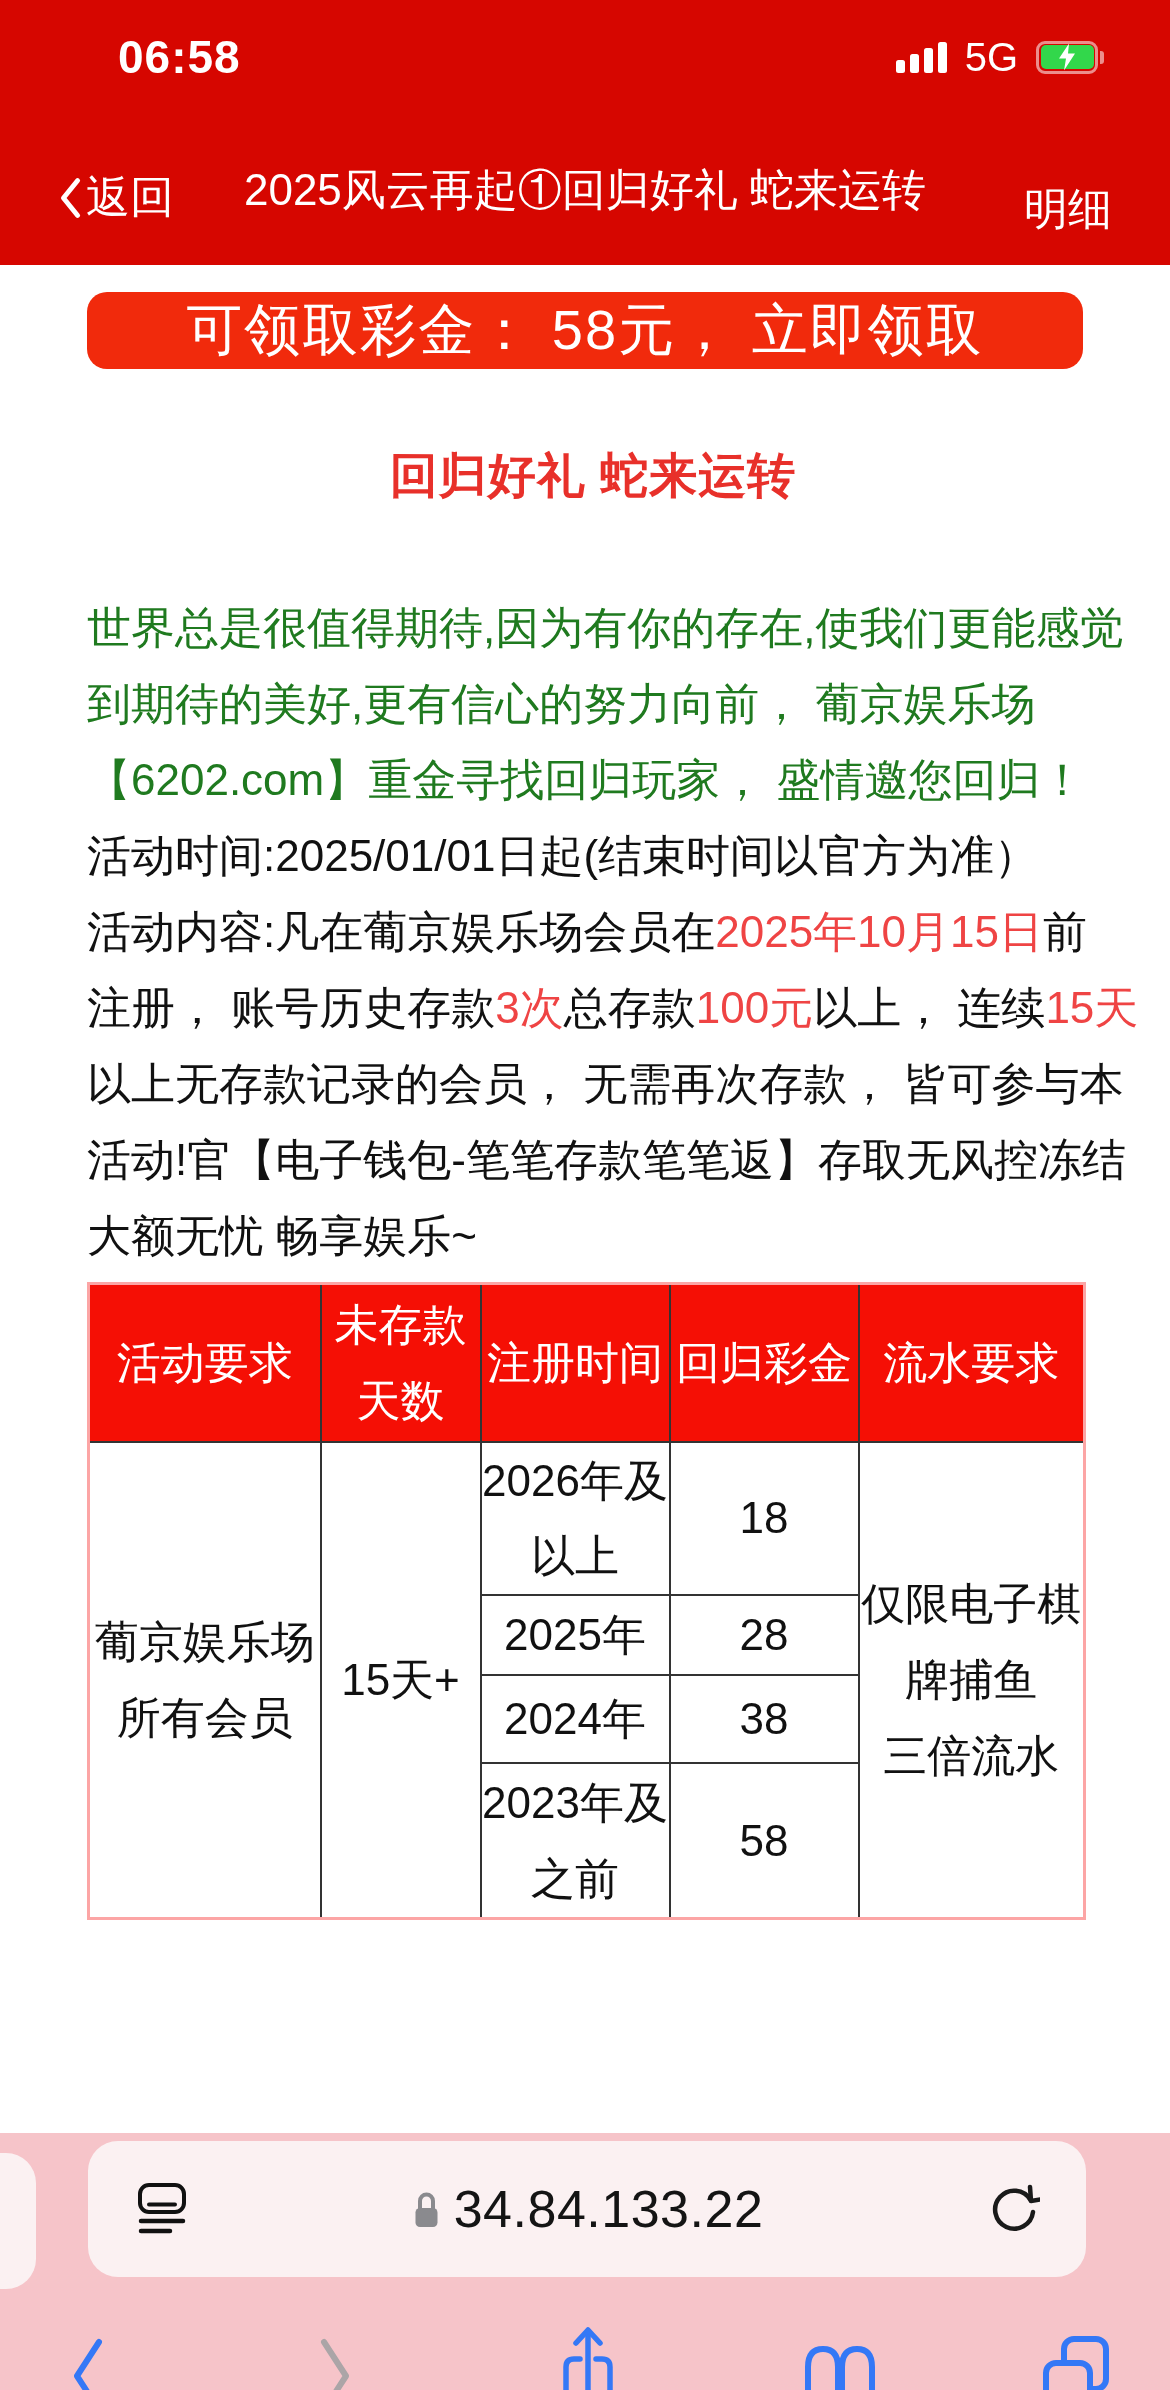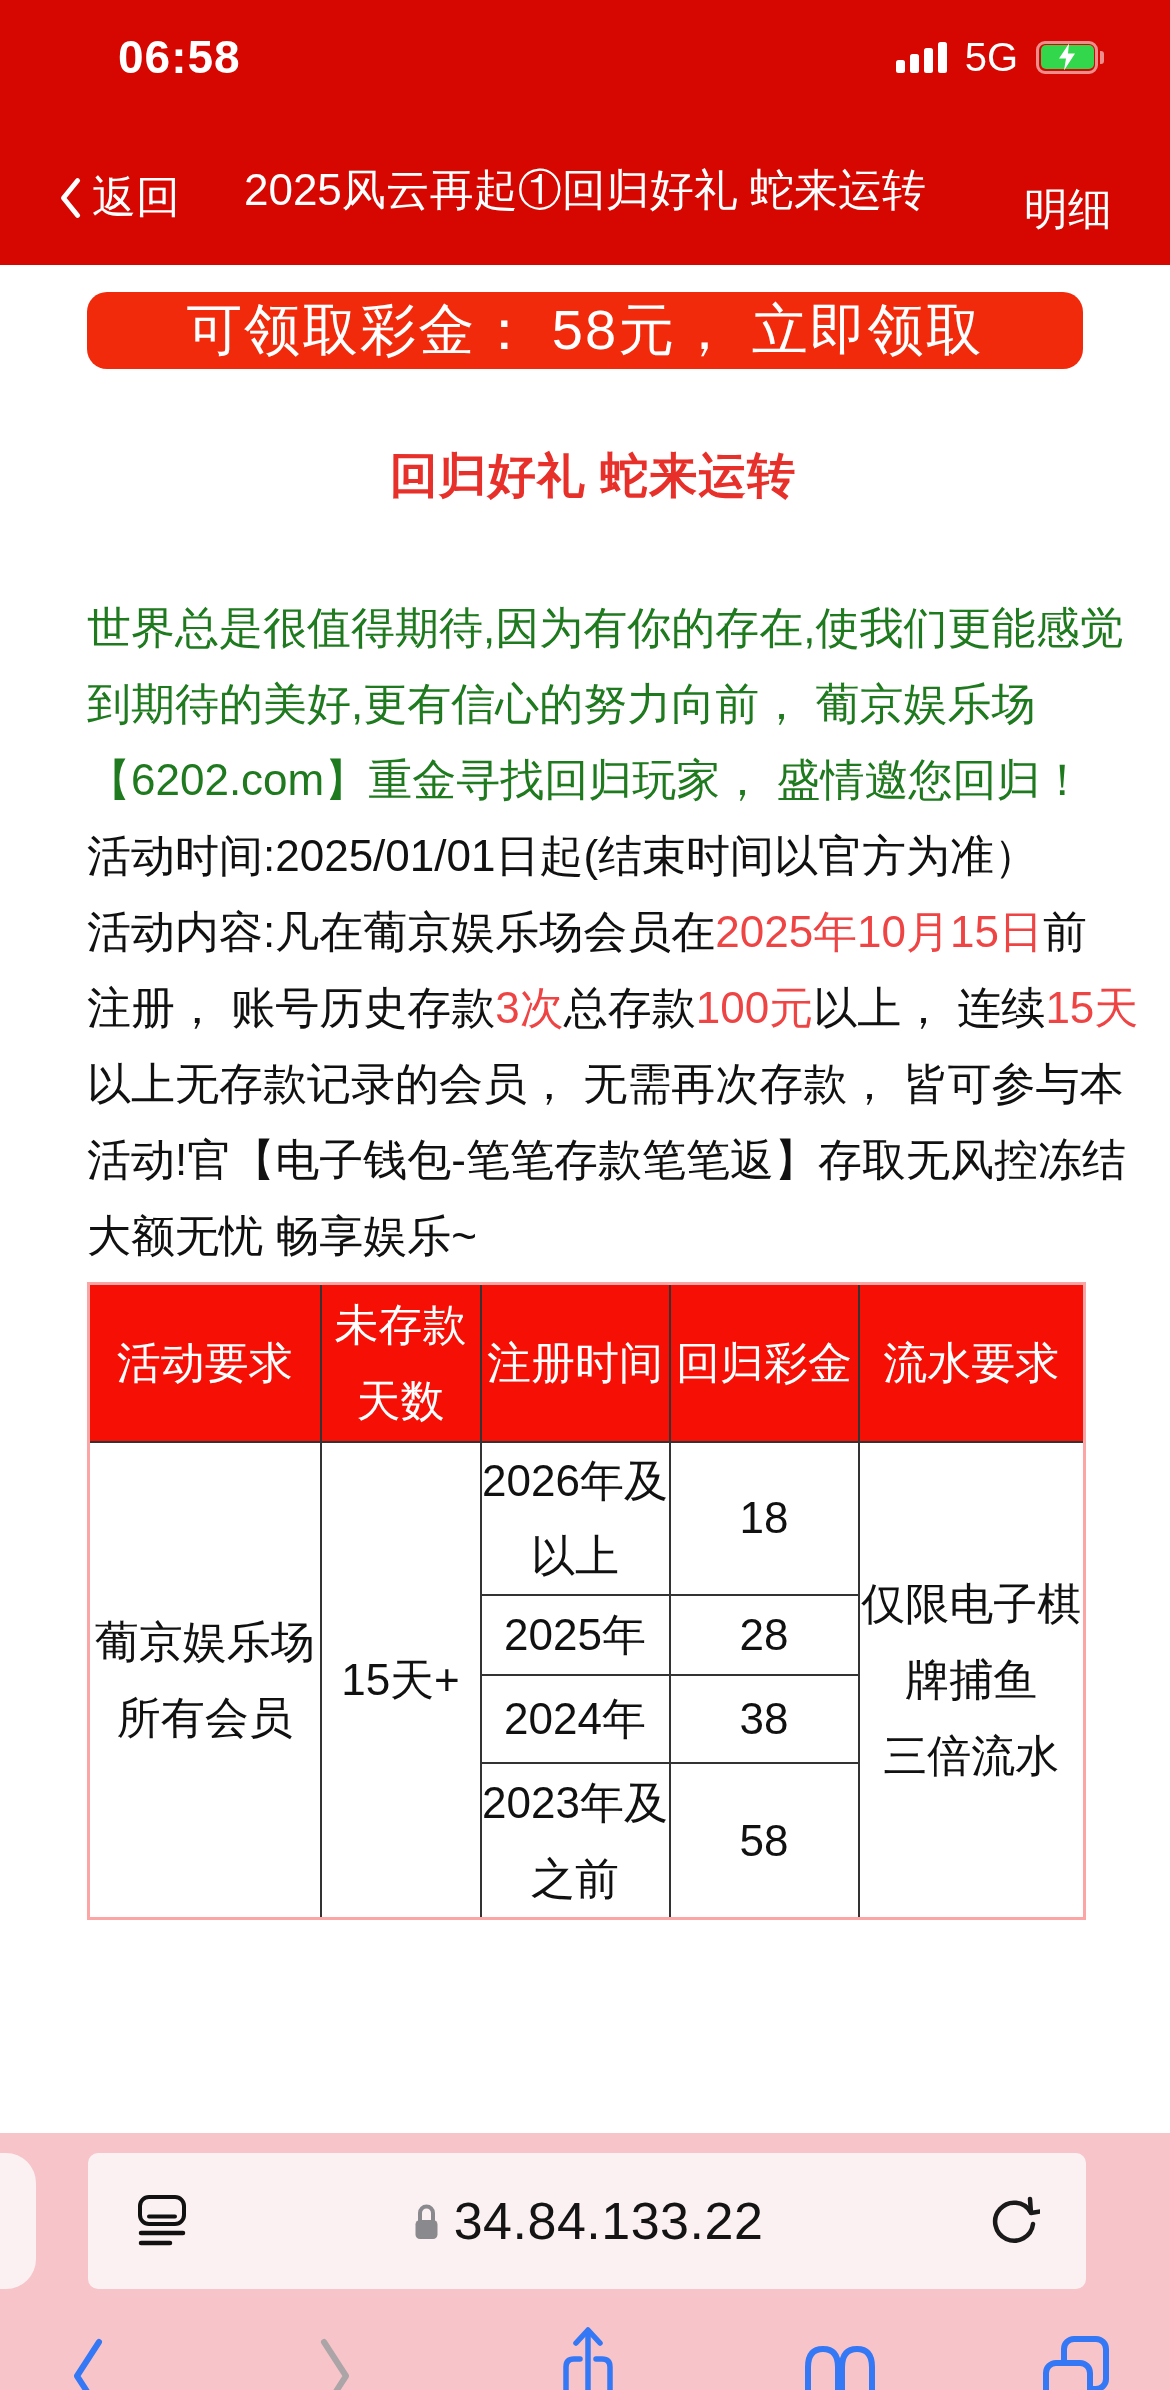--- a/index.html
+++ b/index.html
@@ -18,21 +18,21 @@
   .signal i:nth-child(3){height:25px;}
   .signal i:nth-child(4){height:31px;}
   .net{color:#fff;font-size:40px;font-weight:500;}
   .battery{display:flex;align-items:center;}
   .battery-body{position:relative;width:62px;height:33px;border:3px solid rgba(255,255,255,0.55);border-radius:9px;}
   .battery-fill{position:absolute;inset:1.5px;background:#32D74B;border-radius:5px;}
   .battery-bolt{position:absolute;left:50%;top:50%;transform:translate(-50%,-50%);}
   .battery-nub{width:4px;height:13px;background:rgba(255,255,255,0.55);border-radius:0 3px 3px 0;margin-left:2px;}
 
   .nav-bar{height:165px;display:flex;align-items:center;padding:30px 58px 0 58px;position:relative;}
-  .nav-back{display:flex;align-items:center;gap:10px;color:#fff;font-size:44px;cursor:pointer;}
+  .nav-back{display:flex;align-items:center;gap:4px;color:#fff;font-size:44px;cursor:pointer;}
   .nav-title{position:absolute;left:50%;top:50%;transform:translate(-50%,-38%);color:#fff;font-size:44px;font-weight:500;white-space:nowrap;}
   .nav-detail{margin-left:auto;color:#fff;font-size:44px;cursor:pointer;margin-top:24px;}
 
   
   .claim-btn{position:absolute;top:292px;left:87px;width:996px;height:77px;border:none;border-radius:20px;
     background:#F12A0C;color:#fff;font-size:56px;letter-spacing:2px;cursor:pointer;}
 
   
   .promo-title{position:absolute;top:436px;left:0;width:1170px;margin:8px;text-align:center;
     color:#E8302A;font-size:48px;font-weight:700;letter-spacing:1px;}
@@ -53,21 +53,21 @@
   .promo-table th{background:#F50F05;color:#fff;font-weight:400;}
   .promo-table td{color:#111;}
   .row-tall1{height:150px;}
   .row-short1{height:80px;}
   .row-short2{height:88px;}
   .row-tall2{height:156px;}
 
   
   .browser-bar{position:absolute;top:2133px;left:0;width:1170px;height:257px;background:#F6C4C9;}
   .tab-peek{position:absolute;top:20px;left:0;width:36px;height:136px;background:#FBF1F2;border-radius:0 30px 30px 0;}
-  .url-bar{position:absolute;top:20px;left:88px;width:998px;height:136px;background:#FBF1F2;border-radius:10px;
+  .url-bar{position:absolute;top:8px;left:88px;width:998px;height:136px;background:#FBF1F2;border-radius:30px;
     display:flex;align-items:center;cursor:pointer;}
   .reader-wrap{margin-left:48px;display:flex;align-items:center;}
   .url-center{flex:1;display:flex;align-items:center;justify-content:center;gap:12px;}
   .url-text{font-size:52px;color:#141414;letter-spacing:0.5px;}
   .reload-wrap{margin-right:46px;display:flex;align-items:center;}
   .toolbar{position:absolute;top:185px;left:0;width:1170px;height:72px;}
   .tool{position:absolute;cursor:pointer;}
   .tool-back{left:71px;top:20px;}
   .tool-forward{left:318px;top:20px;}
   .tool-share{left:556px;top:5px;}

